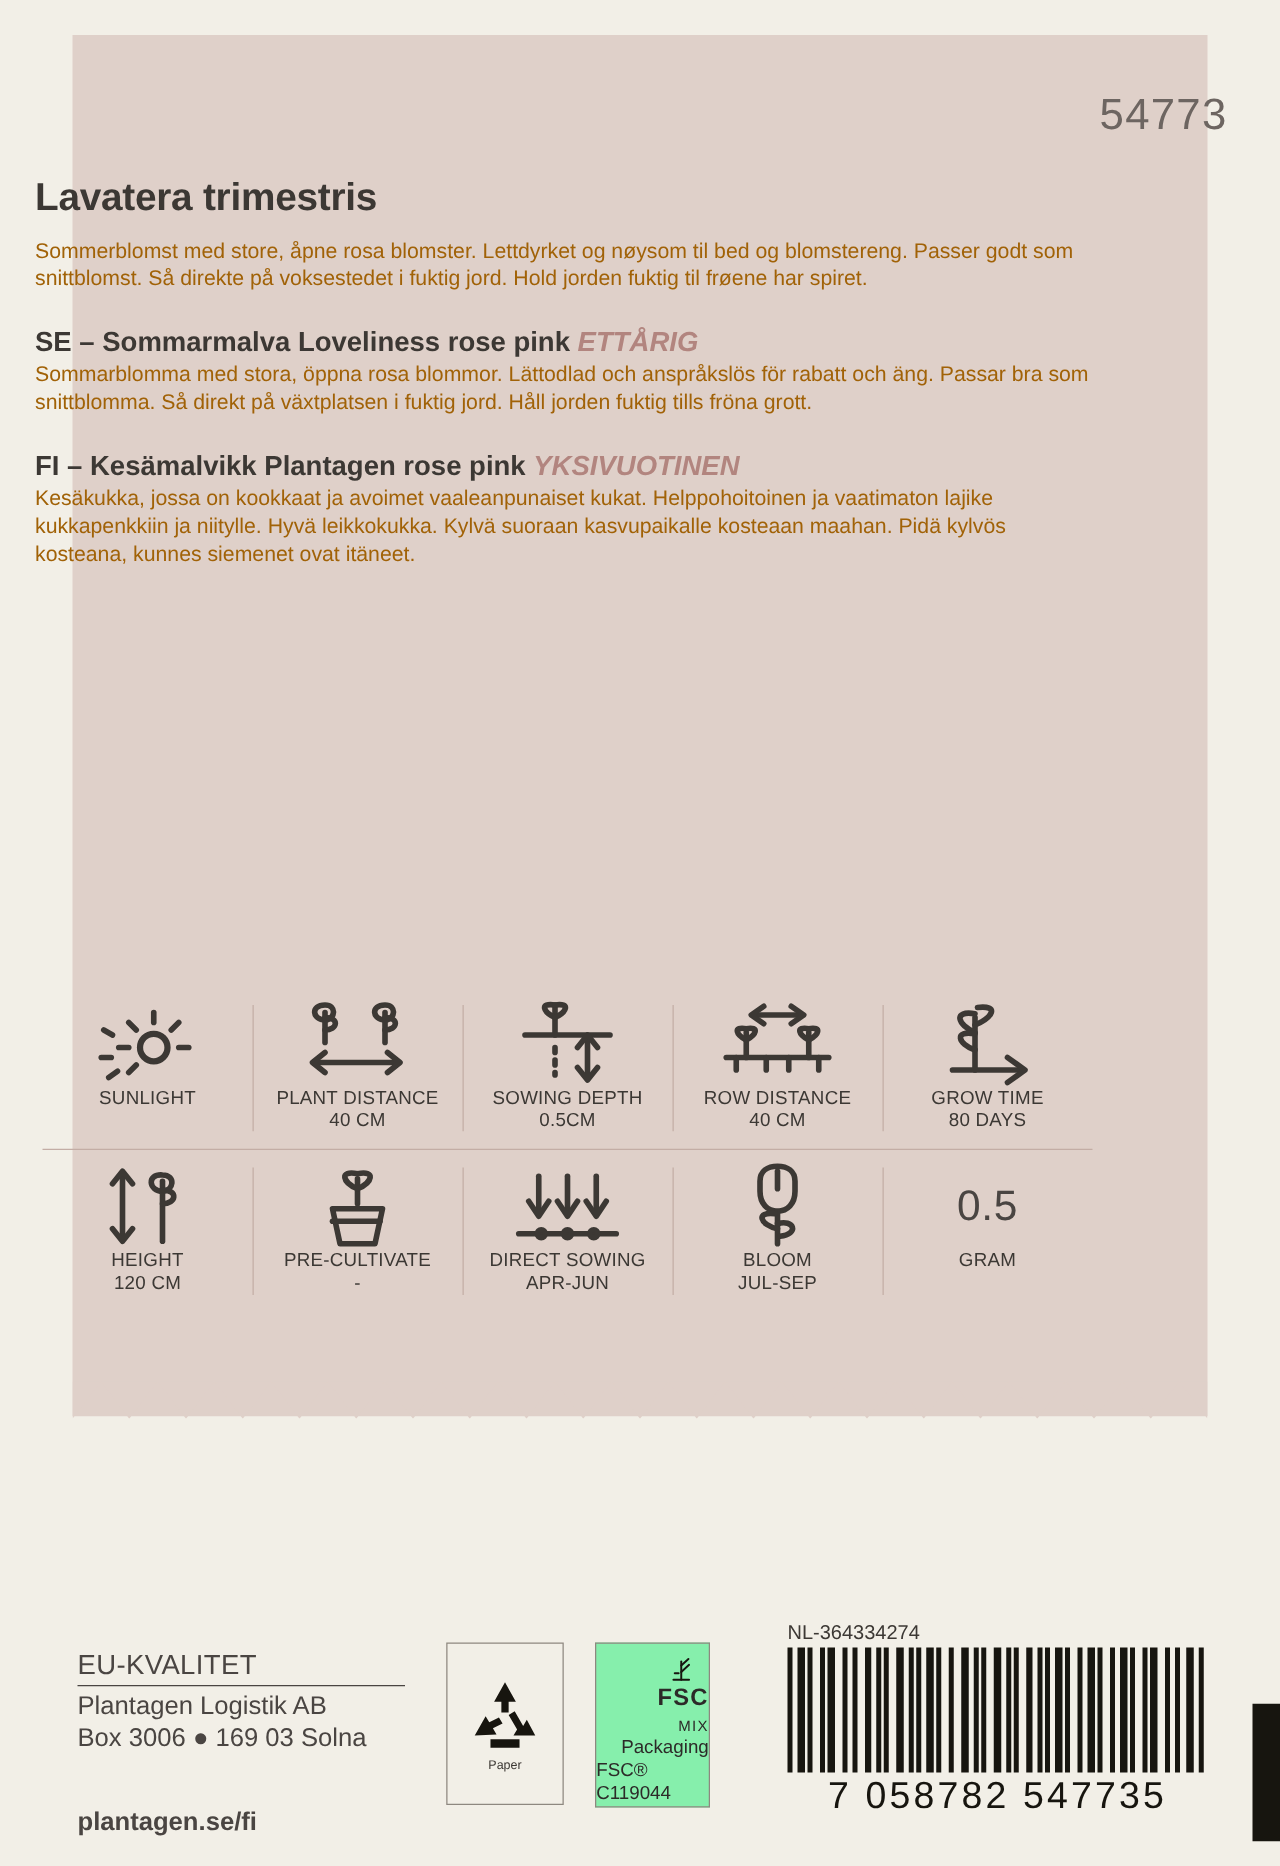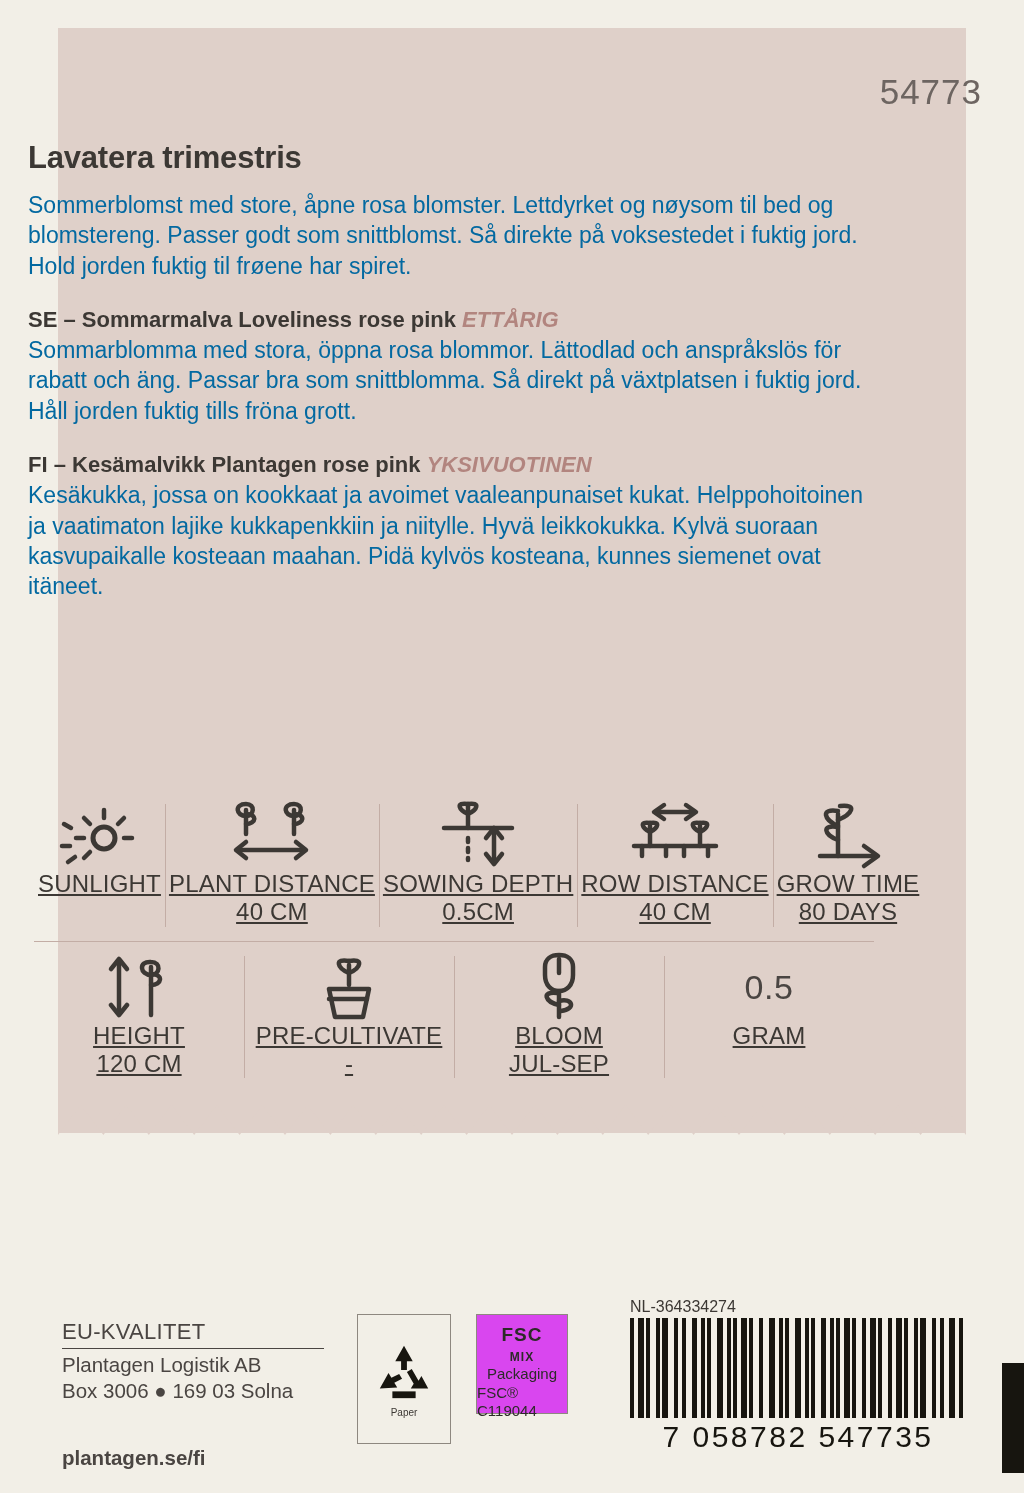--- a/index.html
+++ b/index.html
@@ -51,21 +51,21 @@
     margin:0 0 14px 0; letter-spacing:-0.2px;
   }
   .lang-head{
     font-size:22px; font-weight:bold; color:#3c3834;
     margin:0 0 2px 0;
   }
   .lang-head .annual{
     font-style:italic; font-weight:bold; color:#b2857f;
   }
   .lang-body{
-    font-size:23px; line-height:1.32; color:#0369a1;
+    font-size:17px; line-height:1.32; color:#a16207;
     margin:0 0 26px 0;
   }
   
   #icongrid{
     position:absolute; left:34px; top:790px; width:840px;
   }
   .icon-row{ display:flex; }
   .icon-row.top{ border-bottom:1px solid #c3ada5; }
   .cell{
     flex:1 1 0;
@@ -73,50 +73,49 @@
     text-align:center;
     position:relative;
   }
   .cell + .cell:before{
     content:"";
     position:absolute; left:0; top:14px; bottom:14px;
     width:1px; background:#c3ada5;
   }
   .cell .art{ height:70px; display:flex; align-items:center; justify-content:center; }
   .cell .lbl{
-    font-size:24px; color:#3c3834; line-height:1.18; letter-spacing:.2px;
+    font-size:15px; color:#3c3834; line-height:1.18; letter-spacing:.2px;
     white-space:nowrap;
-    text-decoration:underline;
   }
   .cell .big{
     font-size:34px; color:#4a4542; line-height:70px; letter-spacing:.5px;
   }
   
   #footer{ position:absolute; left:0; top:1290px; width:1024px; height:200px; }
   #eu{
     position:absolute; left:62px; top:28px; width:300px;
     font-size:20.5px; line-height:1.28; color:#4a4542;
   }
   #eu .t{ font-size:22px; letter-spacing:.3px; }
   #eu .rule{ height:1px;background:#4a4542;width:262px;margin:2px 0 3px 0;}
   #eu .bold{ font-weight:bold;margin-top:40px; }
   #recycle{
     position:absolute; left:357px; top:24px; width:92px; height:128px;
     border:1px solid #8e8880; background:#f2efe7;
     display:flex;flex-direction:column;align-items:center;justify-content:center;
   }
   #recycle .cap{ font-size:10px; margin-top:4px; color:#3c3834; }
   #fsc{
-    position:absolute; left:476px; top:24px; width:92px; height:100px;
-    border:1px solid #8e8880; background:#d946ef;
-    display:flex;flex-direction:column;align-items:center;
+    position:absolute; left:476px; top:24px; width:92px; height:132px;
+    border:1px solid #8e8880; background:#86efac;
+    display:flex;flex-direction:column;align-items:flex-end;
     padding-top:8px; box-sizing:border-box;
   }
   #fsc .ln{ font-size:15px; color:#2c2a28; line-height:1.25;}
-  #fsc .mix{ font-size:12px; letter-spacing:1px; margin-top:3px;font-weight:bold;}
+  #fsc .mix{ font-size:12px; letter-spacing:1px; margin-top:3px;}
   #barcodewrap{ position:absolute; left:630px; top:8px; width:336px; }
   #nlcode{ font-size:16px; color:#3c3834; margin-bottom:2px; }
   #bars{ height:100px; display:flex; align-items:flex-end; }
   #bars i{ display:block; background:#17150f; height:100%; }
   #eannum{
     font-size:30px; color:#17150f; letter-spacing:2.5px;
     margin-top:2px; text-align:center;
   }
   #blackmark{ position:absolute; right:0; top:1363px; width:22px; height:110px; background:#17150f;}
 </style>
@@ -281,20 +280,40 @@
             <path d="M50 22 c12 -5 15 -15 0 -12"></path>
             <path d="M30 38 H70 L64 66 H36 Z" stroke-linejoin="round"></path>
             <line x1="30" y1="48" x2="68" y2="48"></line>
           </g>
         </svg>
       </div>
       <div class="lbl">PRE-CULTIVATE</div>
       <div class="lbl v">-</div>
     </div>
 
+    <div class="cell">
+      <div class="art">
+        <svg width="110" height="72" viewBox="0 0 110 72">
+          <g stroke="#3c3834" stroke-width="4.5" fill="none" stroke-linecap="round">
+            <line x1="32" y1="12" x2="32" y2="40"></line>
+            <path d="M24 32 L32 44 L40 32" stroke-linejoin="round"></path>
+            <line x1="55" y1="12" x2="55" y2="40"></line>
+            <path d="M47 32 L55 44 L63 32" stroke-linejoin="round"></path>
+            <line x1="78" y1="12" x2="78" y2="40"></line>
+            <path d="M70 32 L78 44 L86 32" stroke-linejoin="round"></path>
+            <line x1="16" y1="58" x2="94" y2="58"></line>
+            <circle cx="34" cy="58" r="3.2" fill="#3c3834"></circle>
+            <circle cx="55" cy="58" r="3.2" fill="#3c3834"></circle>
+            <circle cx="76" cy="58" r="3.2" fill="#3c3834"></circle>
+          </g>
+        </svg>
+      </div>
+      <div class="lbl">DIRECT SOWING</div>
+      <div class="lbl v">APR-JUN</div>
+    </div>
 
     <div class="cell">
       <div class="art">
         <svg width="100" height="72" viewBox="0 0 100 72">
           <g stroke="#3c3834" stroke-width="4.5" fill="none" stroke-linecap="round" stroke-linejoin="round">
             <path d="M36 16 c0 -8 6 -12 14 -12 c8 0 14 4 14 12 v8 c0 10 -6 16 -14 16 c-8 0 -14 -6 -14 -16z"></path>
             <path d="M50 8 v14"></path>
             <path d="M50 40 v26"></path>
             <path d="M50 54 c-14 -3 -18 -14 -2 -12"></path>
             <path d="M50 50 c13 -4 18 8 2 10"></path>

